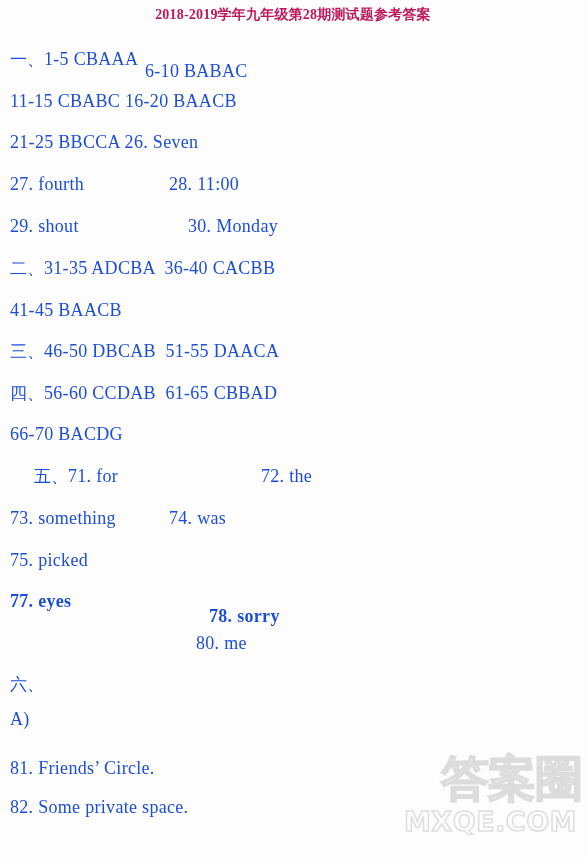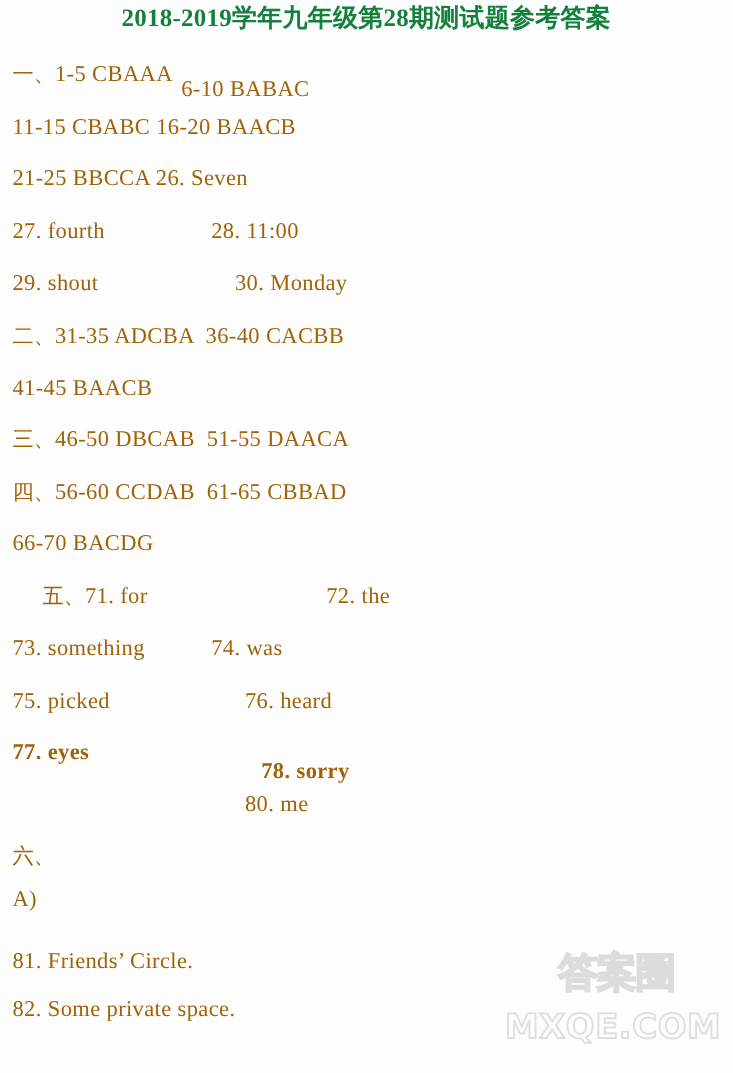--- a/index.html
+++ b/index.html
@@ -26,38 +26,38 @@
   }
 
   
   .doc-title {
     position: absolute;
     left: 0;
     top: 3px;
     width: 586px;
     text-align: center;
     font-family: "Liberation Serif", "DejaVu Serif", serif;
-    font-size: 20px;
+    font-size: 14px;
     line-height: 24px;
     letter-spacing: 0.2px;
-    color: #15803d;
+    color: #be185d;
     white-space: nowrap;
     font-weight: 600;
   }
 
   
   .ans-line {
     position: absolute;
     left: 0;
     width: 486px;
     height: 30px;
     line-height: 30px;
     white-space: pre;
     font-size: 17.5px;
-    color: #a16207;
+    color: #1d4ed8;
     font-family: "Liberation Serif", "DejaVu Serif", serif;
   }
   
   .ans-line .seg {
     display: inline-block;
     white-space: pre;
     vertical-align: baseline;
   }
   .seg.cn {
     font-family: "DejaVu Sans", "Liberation Sans", sans-serif;
@@ -83,23 +83,23 @@
     width: 178px;
     height: 100px;
     pointer-events: none;
     user-select: none;
   }
   .wm-cn {
     position: absolute;
     left: 0;
     top: 0;
     width: 178px;
-    text-align: center;
+    text-align: right;
     font-family: "DejaVu Sans", "Liberation Sans", sans-serif;
-    font-size: 32px;
+    font-size: 48px;
     line-height: 52px;
     font-weight: 700;
     color: transparent;
     -webkit-text-stroke: 1.6px #dcdcdc;
     letter-spacing: -1px;
     white-space: nowrap;
   }
   .wm-en {
     position: absolute;
     left: 0;
@@ -128,21 +128,21 @@
       <div class="ans-line" style="top: 127px;"><span style="position: absolute; left: 10px;"><span class="seg ser">21-25 BBCCA 26. Seven</span></span></div>
       <div class="ans-line" style="top: 169px;"><span style="position: absolute; left: 10px;"><span class="seg ser">27. fourth</span></span><span class="col2 seg ser" style="left: 169px;">28. 11:00</span></div>
       <div class="ans-line" style="top: 211px;"><span style="position: absolute; left: 10px;"><span class="seg ser">29. shout</span></span><span class="col2 seg ser" style="left: 188px;">30. Monday</span></div>
       <div class="ans-line" style="top: 253px;"><span style="position: absolute; left: 10px;"><span class="seg cn">二、</span><span class="seg ser">31-35 ADCBA  36-40 CACBB</span></span></div>
       <div class="ans-line" style="top: 295px;"><span style="position: absolute; left: 10px;"><span class="seg ser">41-45 BAACB</span></span></div>
       <div class="ans-line" style="top: 336px;"><span style="position: absolute; left: 10px;"><span class="seg cn">三、</span><span class="seg ser">46-50 DBCAB  51-55 DAACA</span></span></div>
       <div class="ans-line" style="top: 378px;"><span style="position: absolute; left: 10px;"><span class="seg cn">四、</span><span class="seg ser">56-60 CCDAB  61-65 CBBAD</span></span></div>
       <div class="ans-line" style="top: 419px;"><span style="position: absolute; left: 10px;"><span class="seg ser">66-70 BACDG</span></span></div>
       <div class="ans-line" style="top: 461px;"><span style="position: absolute; left: 10px; margin-left: 24px;"><span class="seg cn">五、</span><span class="seg ser">71. for</span></span><span class="col2 seg ser" style="left: 261px;">72. the</span></div>
       <div class="ans-line" style="top: 503px;"><span style="position: absolute; left: 10px;"><span class="seg ser">73. something</span></span><span class="col2 seg ser" style="left: 169px;">74. was</span></div>
-      <div class="ans-line" style="top: 545px;"><span style="position: absolute; left: 10px;"><span class="seg ser">75. picked</span></span><span class="col2 seg ser" style="left: 196px;">76. heard</span></div>
+      <div class="ans-line" style="top: 545px;"><span style="position: absolute; left: 10px;"><span class="seg ser">75. picked</span></span></div>
       <div class="ans-line" style="top: 586px; font-weight: bold;"><span style="position: absolute; left: 10px;"><span class="seg ser">77. eyes</span></span><span class="col2 seg ser" style="left: 209px; margin-top: 15px;">78. sorry</span></div>
       <div class="ans-line" style="top: 628px;"><span class="col2 seg ser" style="left: 196px;">80. me</span></div>
       <div class="ans-line" style="top: 669px;"><span style="position: absolute; left: 10px;"><span class="seg cn">六、</span><span class="seg ser"></span></span></div>
       <div class="ans-line" style="top: 704px;"><span style="position: absolute; left: 10px;"><span class="seg ser">A)</span></span></div>
       <div class="ans-line" style="top: 753px;"><span style="position: absolute; left: 10px;"><span class="seg ser">81. Friends’ Circle.</span></span></div>
       <div class="ans-line" style="top: 792px;"><span style="position: absolute; left: 10px;"><span class="seg ser">82. Some private space.</span></span></div>
     </div>
 
   <div class="watermark">
     <div class="wm-cn">答案圈</div>

